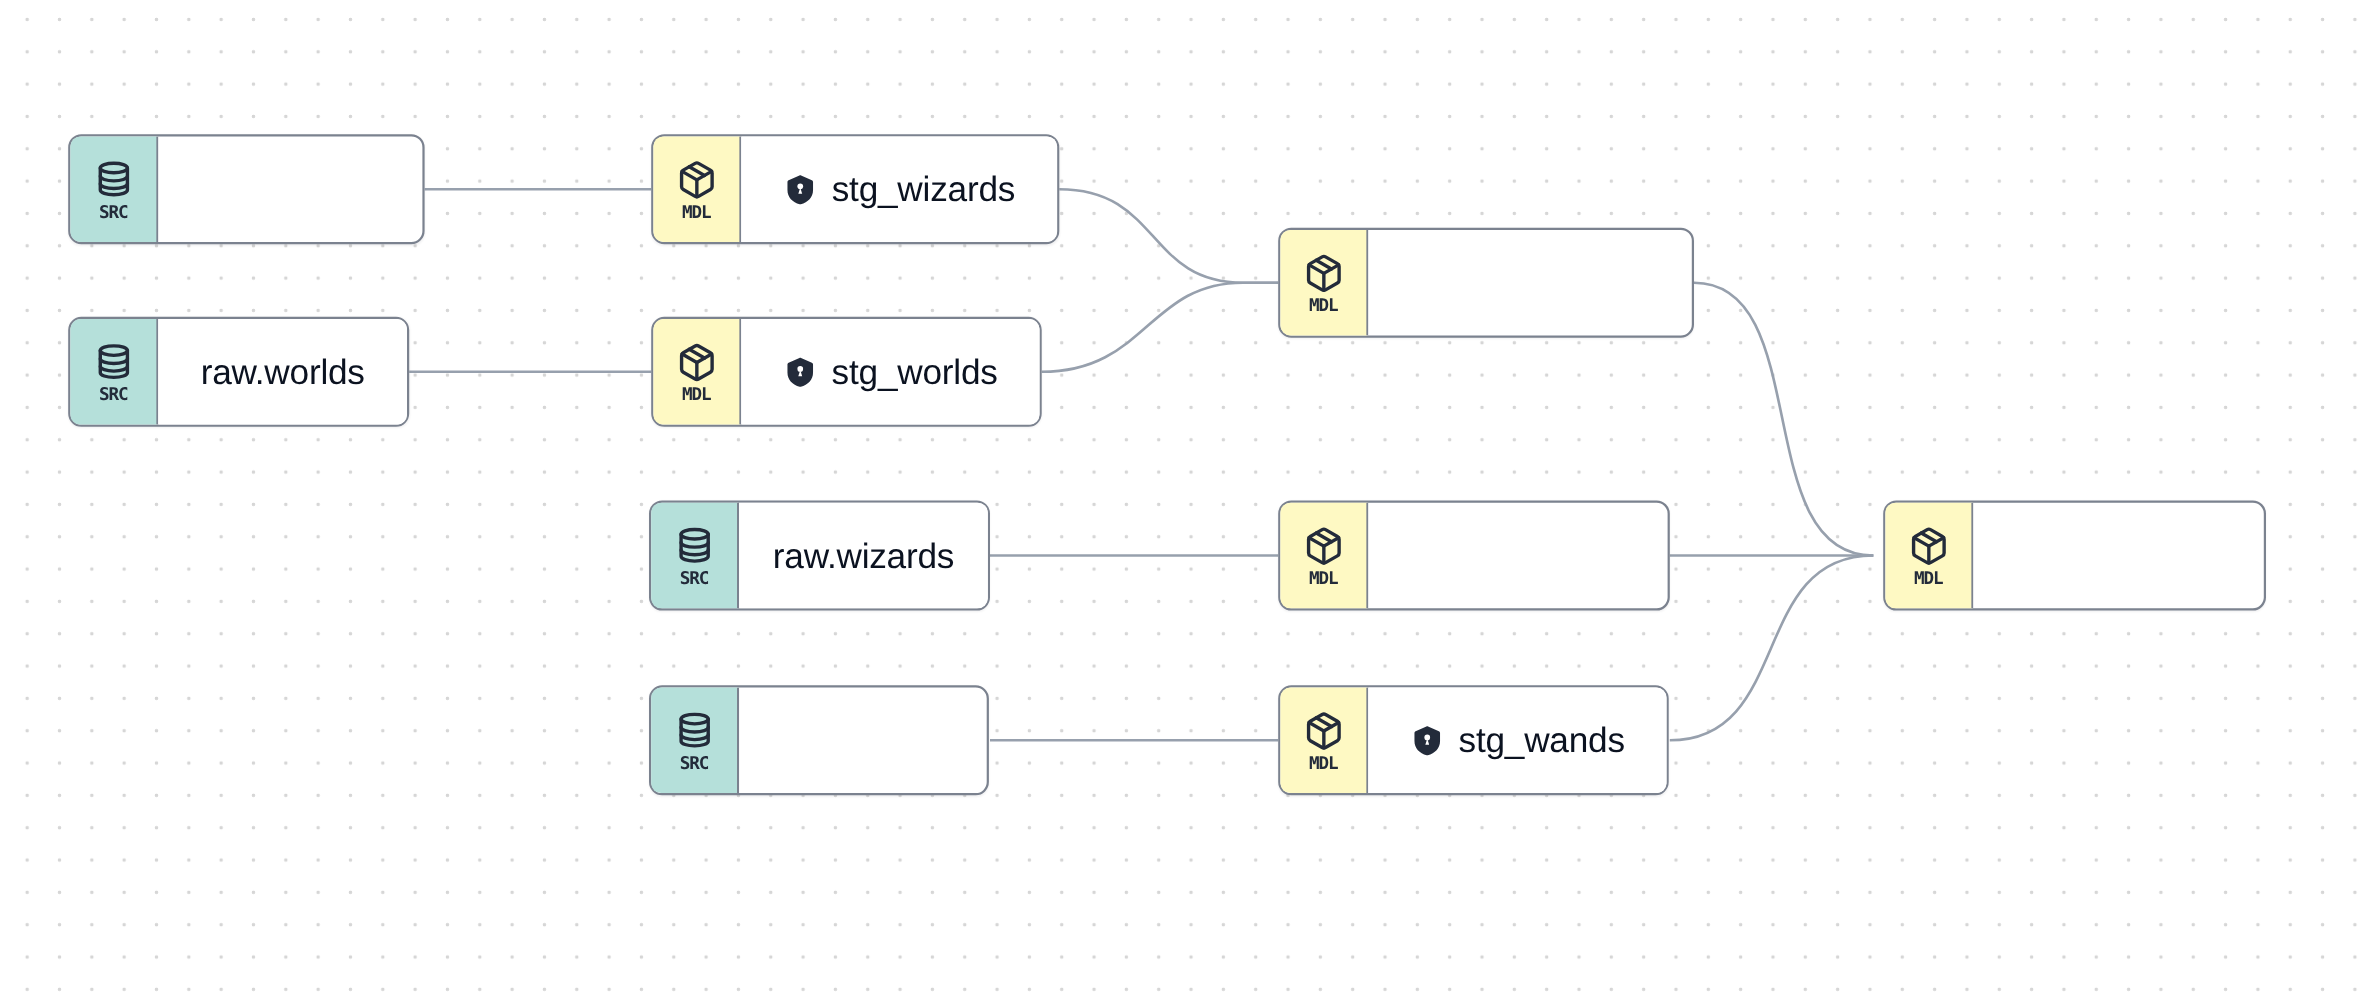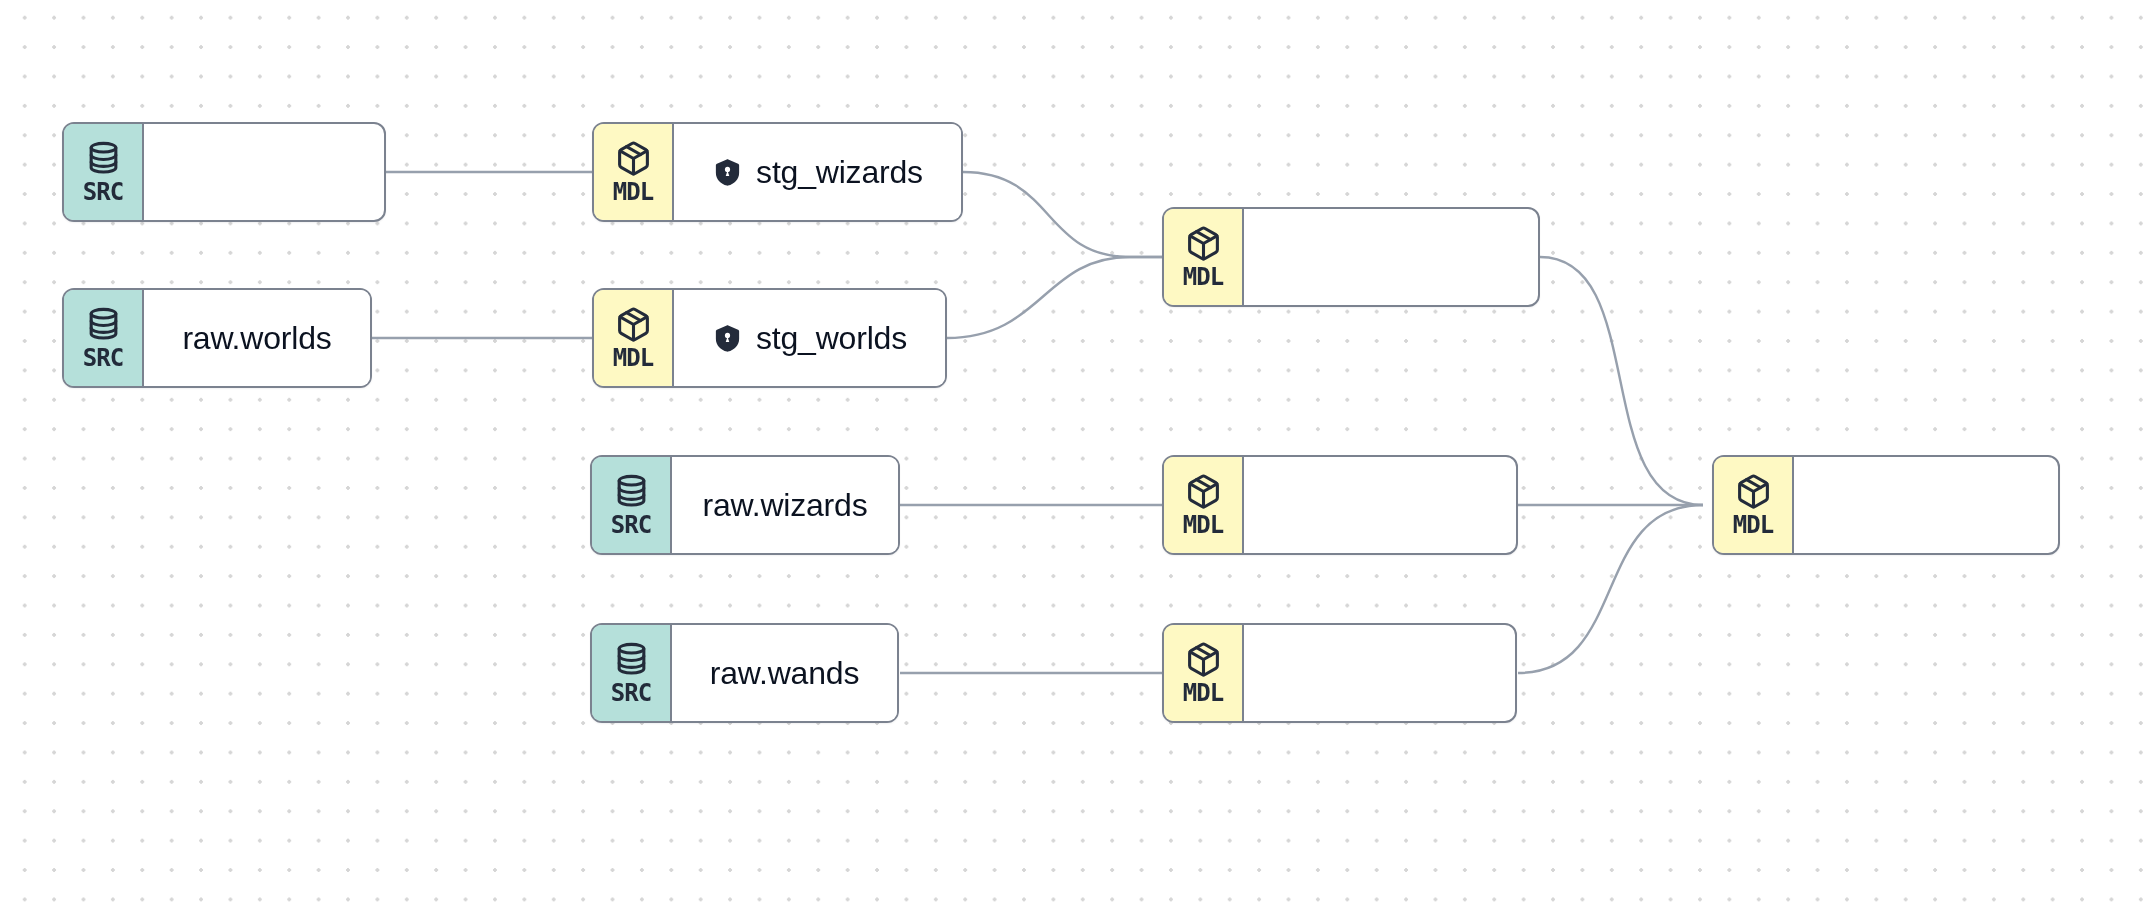--- a/index.html
+++ b/index.html
@@ -47,21 +47,21 @@
     align-items: center;
     justify-content: center;
     gap: 3px;
     padding-top: 2px;
   }
   .node.src .badge { background: #B5E0DA; }
   .node.mdl .badge { background: #fef9c3; }
   .badge .nicon { width: 37px; height: 37px; color: #232B3A; display: block; }
   .badge-label {
     font-family: "DejaVu Sans Mono", monospace;
-    font-size: 24px;
+    font-size: 16px;
     font-weight: 600;
     letter-spacing: -1px;
     color: #232B3A;
     line-height: 1.05;
   }
   .label-area {
     flex: 1 1 auto;
     display: flex;
     align-items: center;
     justify-content: center;
@@ -205,35 +205,40 @@
   <div class="node src" style="left:590px;top:623px;width:309px;">
     <div class="badge">
       <svg class="nicon" viewBox="0 0 24 24" fill="none" stroke="currentColor" stroke-width="2" stroke-linecap="round" stroke-linejoin="round">
           <ellipse cx="12" cy="5" rx="8" ry="2.8"></ellipse>
           <path d="M4 5v13c0 1.55 3.58 2.8 8 2.8s8-1.25 8-2.8V5"></path>
           <path d="M4 9.8c0 1.55 3.58 2.8 8 2.8s8-1.25 8-2.8"></path>
           <path d="M4 14.3c0 1.55 3.58 2.8 8 2.8s8-1.25 8-2.8"></path>
         </svg>
       <span class="badge-label">SRC</span>
     </div>
-    <div class="label-area">
-      <span class="label-text">raw.wands</span>
-    </div>
   </div>
 
   <div class="node mdl" style="left:1162px;top:623px;width:355px;">
     <div class="badge">
       <svg class="nicon" viewBox="0 0 24 24" fill="none" stroke="currentColor" stroke-width="2" stroke-linecap="round" stroke-linejoin="round">
           <path d="m7.5 4.27 9 5.15"></path>
           <path d="M21 8a2 2 0 0 0-1-1.73l-7-4a2 2 0 0 0-2 0l-7 4A2 2 0 0 0 3 8v8a2 2 0 0 0 1 1.73l7 4a2 2 0 0 0 2 0l7-4A2 2 0 0 0 21 16Z"></path>
           <path d="m3.3 7 8.7 5 8.7-5"></path>
           <path d="M12 22V12"></path>
         </svg>
       <span class="badge-label">MDL</span>
     </div>
+    <div class="label-area">
+      <svg class="shield" viewBox="0 0 24 24">
+          <path fill="#232B3A" d="M12 1.8c.2 0 .4.05.58.15l7.6 3.3c.5.2.82.7.82 1.25v5.6c0 5.2-3.6 8.6-8.6 10.05a1.4 1.4 0 0 1-.8 0C6.6 20.7 3 17.3 3 12.1V6.5c0-.55.32-1.05.82-1.25l7.6-3.3c.18-.1.38-.15.58-.15z"></path>
+          <circle cx="12" cy="9.6" r="2" fill="#fff"></circle>
+          <path d="M12 10.4l-1.35 4.4h2.7z" fill="#fff"></path>
+        </svg>
+      <span class="label-text">stg_wands</span>
+    </div>
   </div>
 
   <div class="node mdl" style="left:1712px;top:455px;width:348px;">
     <div class="badge">
       <svg class="nicon" viewBox="0 0 24 24" fill="none" stroke="currentColor" stroke-width="2" stroke-linecap="round" stroke-linejoin="round">
           <path d="m7.5 4.27 9 5.15"></path>
           <path d="M21 8a2 2 0 0 0-1-1.73l-7-4a2 2 0 0 0-2 0l-7 4A2 2 0 0 0 3 8v8a2 2 0 0 0 1 1.73l7 4a2 2 0 0 0 2 0l7-4A2 2 0 0 0 21 16Z"></path>
           <path d="m3.3 7 8.7 5 8.7-5"></path>
           <path d="M12 22V12"></path>
         </svg>

